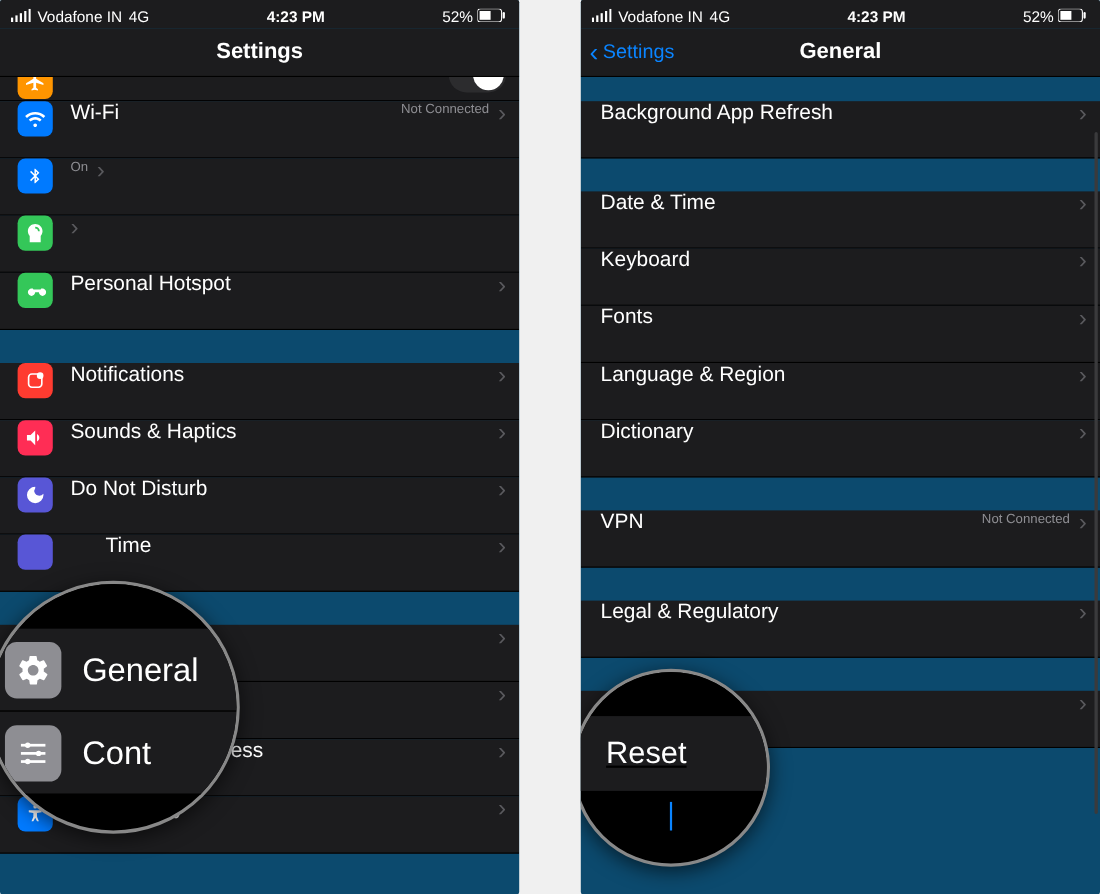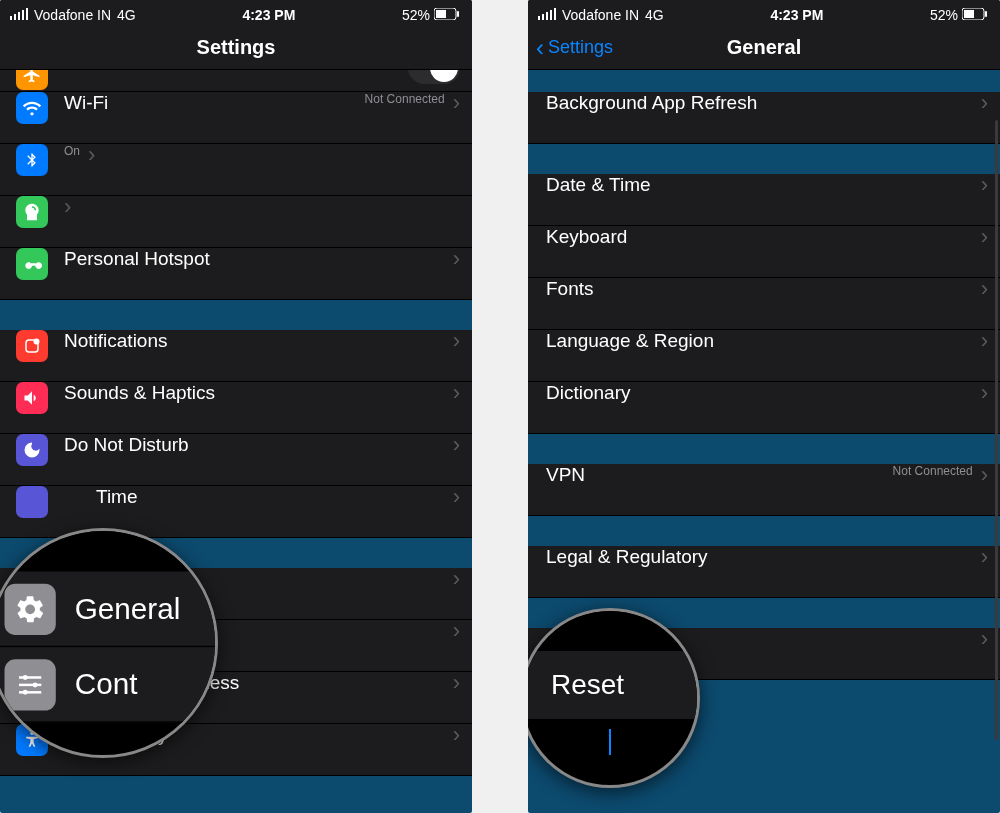--- a/index.html
+++ b/index.html
@@ -114,21 +114,21 @@
     background: #1c1c1e; display: flex; align-items: center; height: 56px;
     padding: 0 12px 0 10px; border-bottom: 1px solid #000;
   }
   .mag1 .mrow .icon { width: 38px; height: 38px; border-radius: 8px; margin-right: 14px;
     display:flex;align-items:center;justify-content:center;}
   .mag1 .mrow .label { color: #fff; font-size: 22px; flex:1; }
   .mag1 .gap { height: 30px; background:#000; }
   .mag2 { width: 180px; height: 180px; left: -8px; top: 608px; }
   .mag2 .inner { display:flex; flex-direction:column; }
   .mag2 .gap { height: 40px; background:#000; }
-  .mag2 .mrow { background:#1c1c1e; height:68px; display:flex; align-items:center; padding-left:28px;}
+  .mag2 .mrow { background:#1c1c1e; height:68px; display:flex; align-items:center; padding-left:28px;text-decoration:underline;}
   .mag2 .mrow .label { color:#fff; font-size:28px; }
   .mag2 .caret { height: 50px; display:flex; align-items:flex-start; justify-content:center; }
   .mag2 .caret span { color:#0a84ff; font-size:18px; border-right:2px solid #0a84ff; height:26px; margin-top:10px;}
   .scrollind {
     position:absolute; right:2px; top:120px; width:3px; height:620px; background:#3a3a3c; border-radius:2px;
   }
   body > .phone:nth-child(2) { margin-left: 0; }
   body { justify-content: space-between; padding: 0; }
 </style>
 </head>

